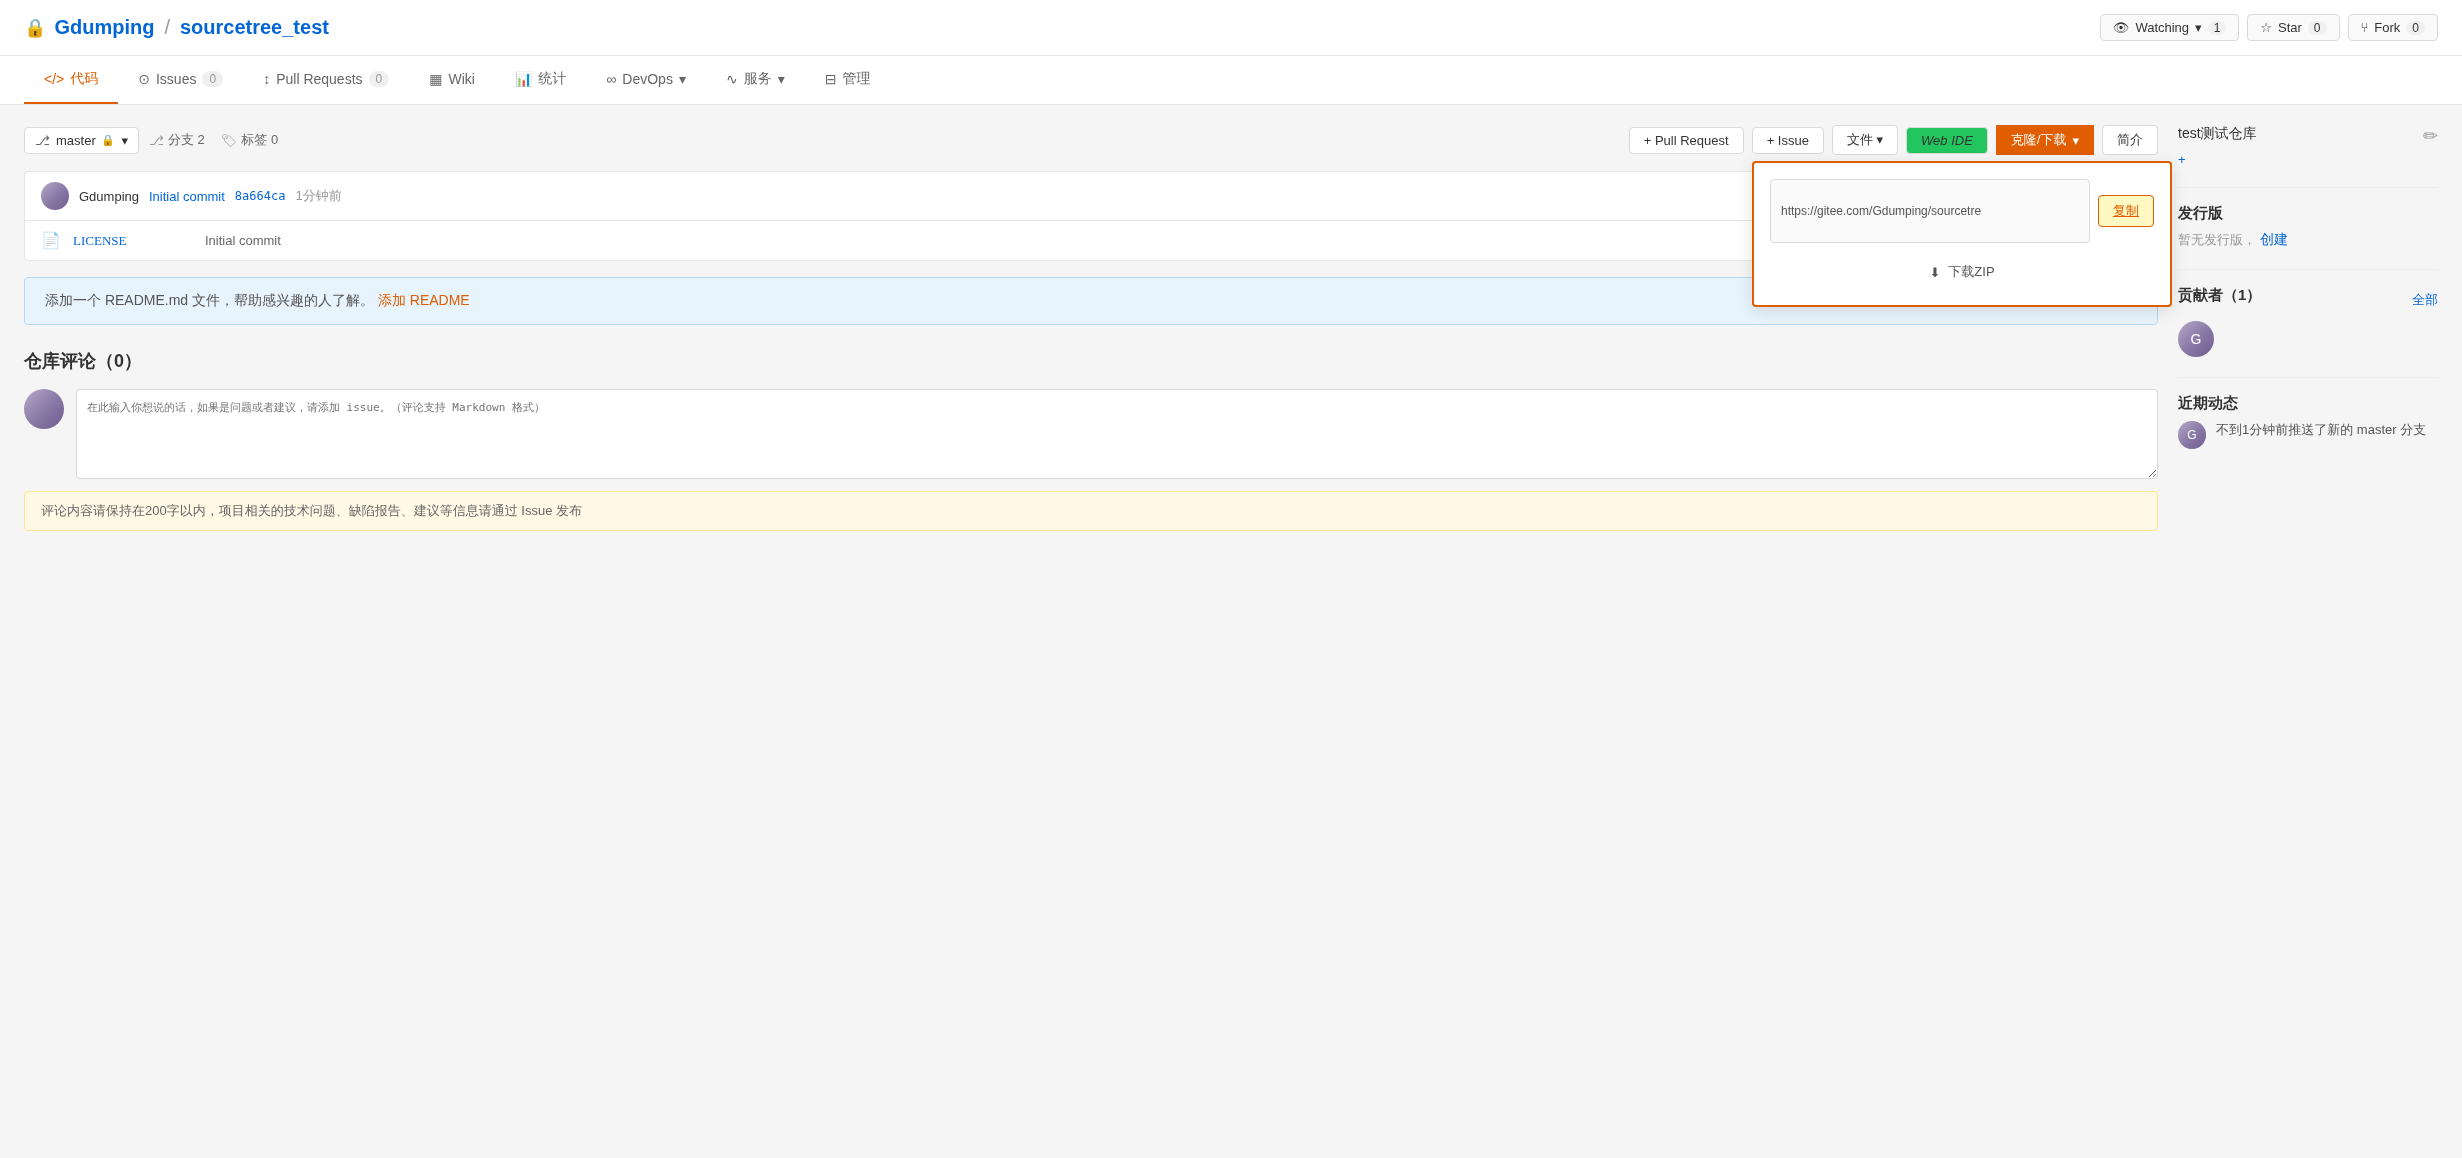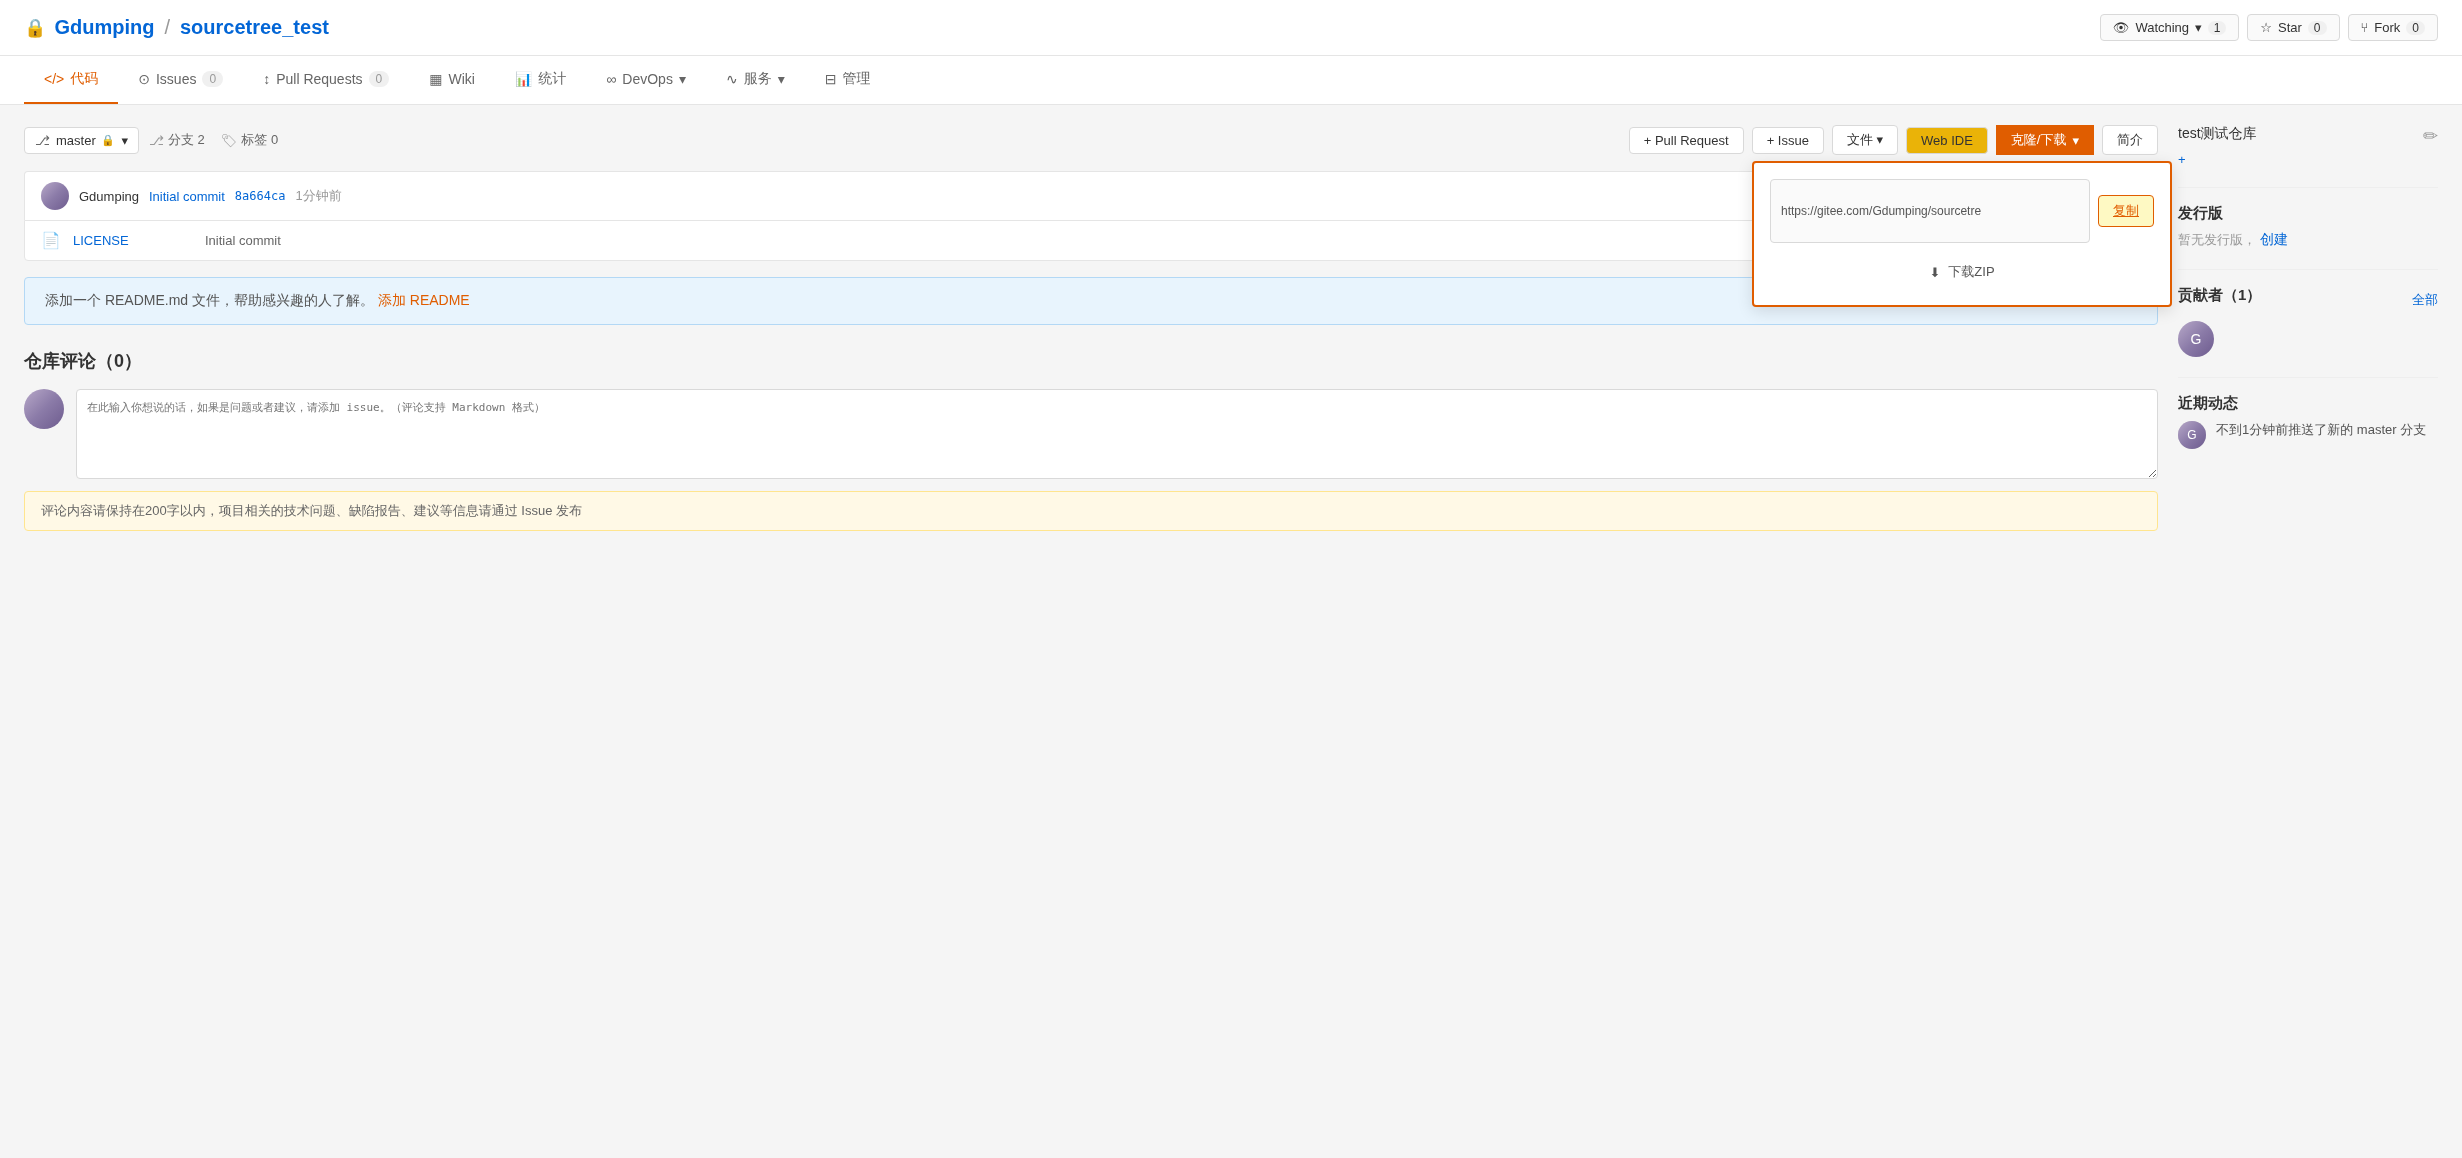--- a/index.html
+++ b/index.html
@@ -162,24 +162,25 @@
       font-size: 13px;
       cursor: pointer;
       display: flex;
       align-items: center;
       gap: 6px;
     }
     .btn-webide {
       padding: 5px 14px;
       border: 1px solid #d9d9d9;
       border-radius: 4px;
-      background: #eab308;
-      color: #333;
-      font-size: 13px;
-      cursor: pointer;
+      background: #22c55e;
+      color: #333;
+      font-size: 13px;
+      cursor: pointer;
+      font-style: italic;
     }
     .btn-jianjie {
       padding: 5px 14px;
       border: 1px solid #d9d9d9;
       border-radius: 4px;
       background: #fff;
       color: #333;
       font-size: 13px;
       cursor: pointer;
     }
@@ -241,20 +242,21 @@
     .file-icon {
       color: #999;
       font-size: 16px;
       width: 20px;
       text-align: center;
     }
     .file-name {
       color: #0366d6;
       cursor: pointer;
       min-width: 120px;
+      font-family: Liberation Serif, serif;
     }
     .file-commit {
       color: #666;
       flex: 1;
     }
     .file-time {
       color: #999;
     }
 
     

